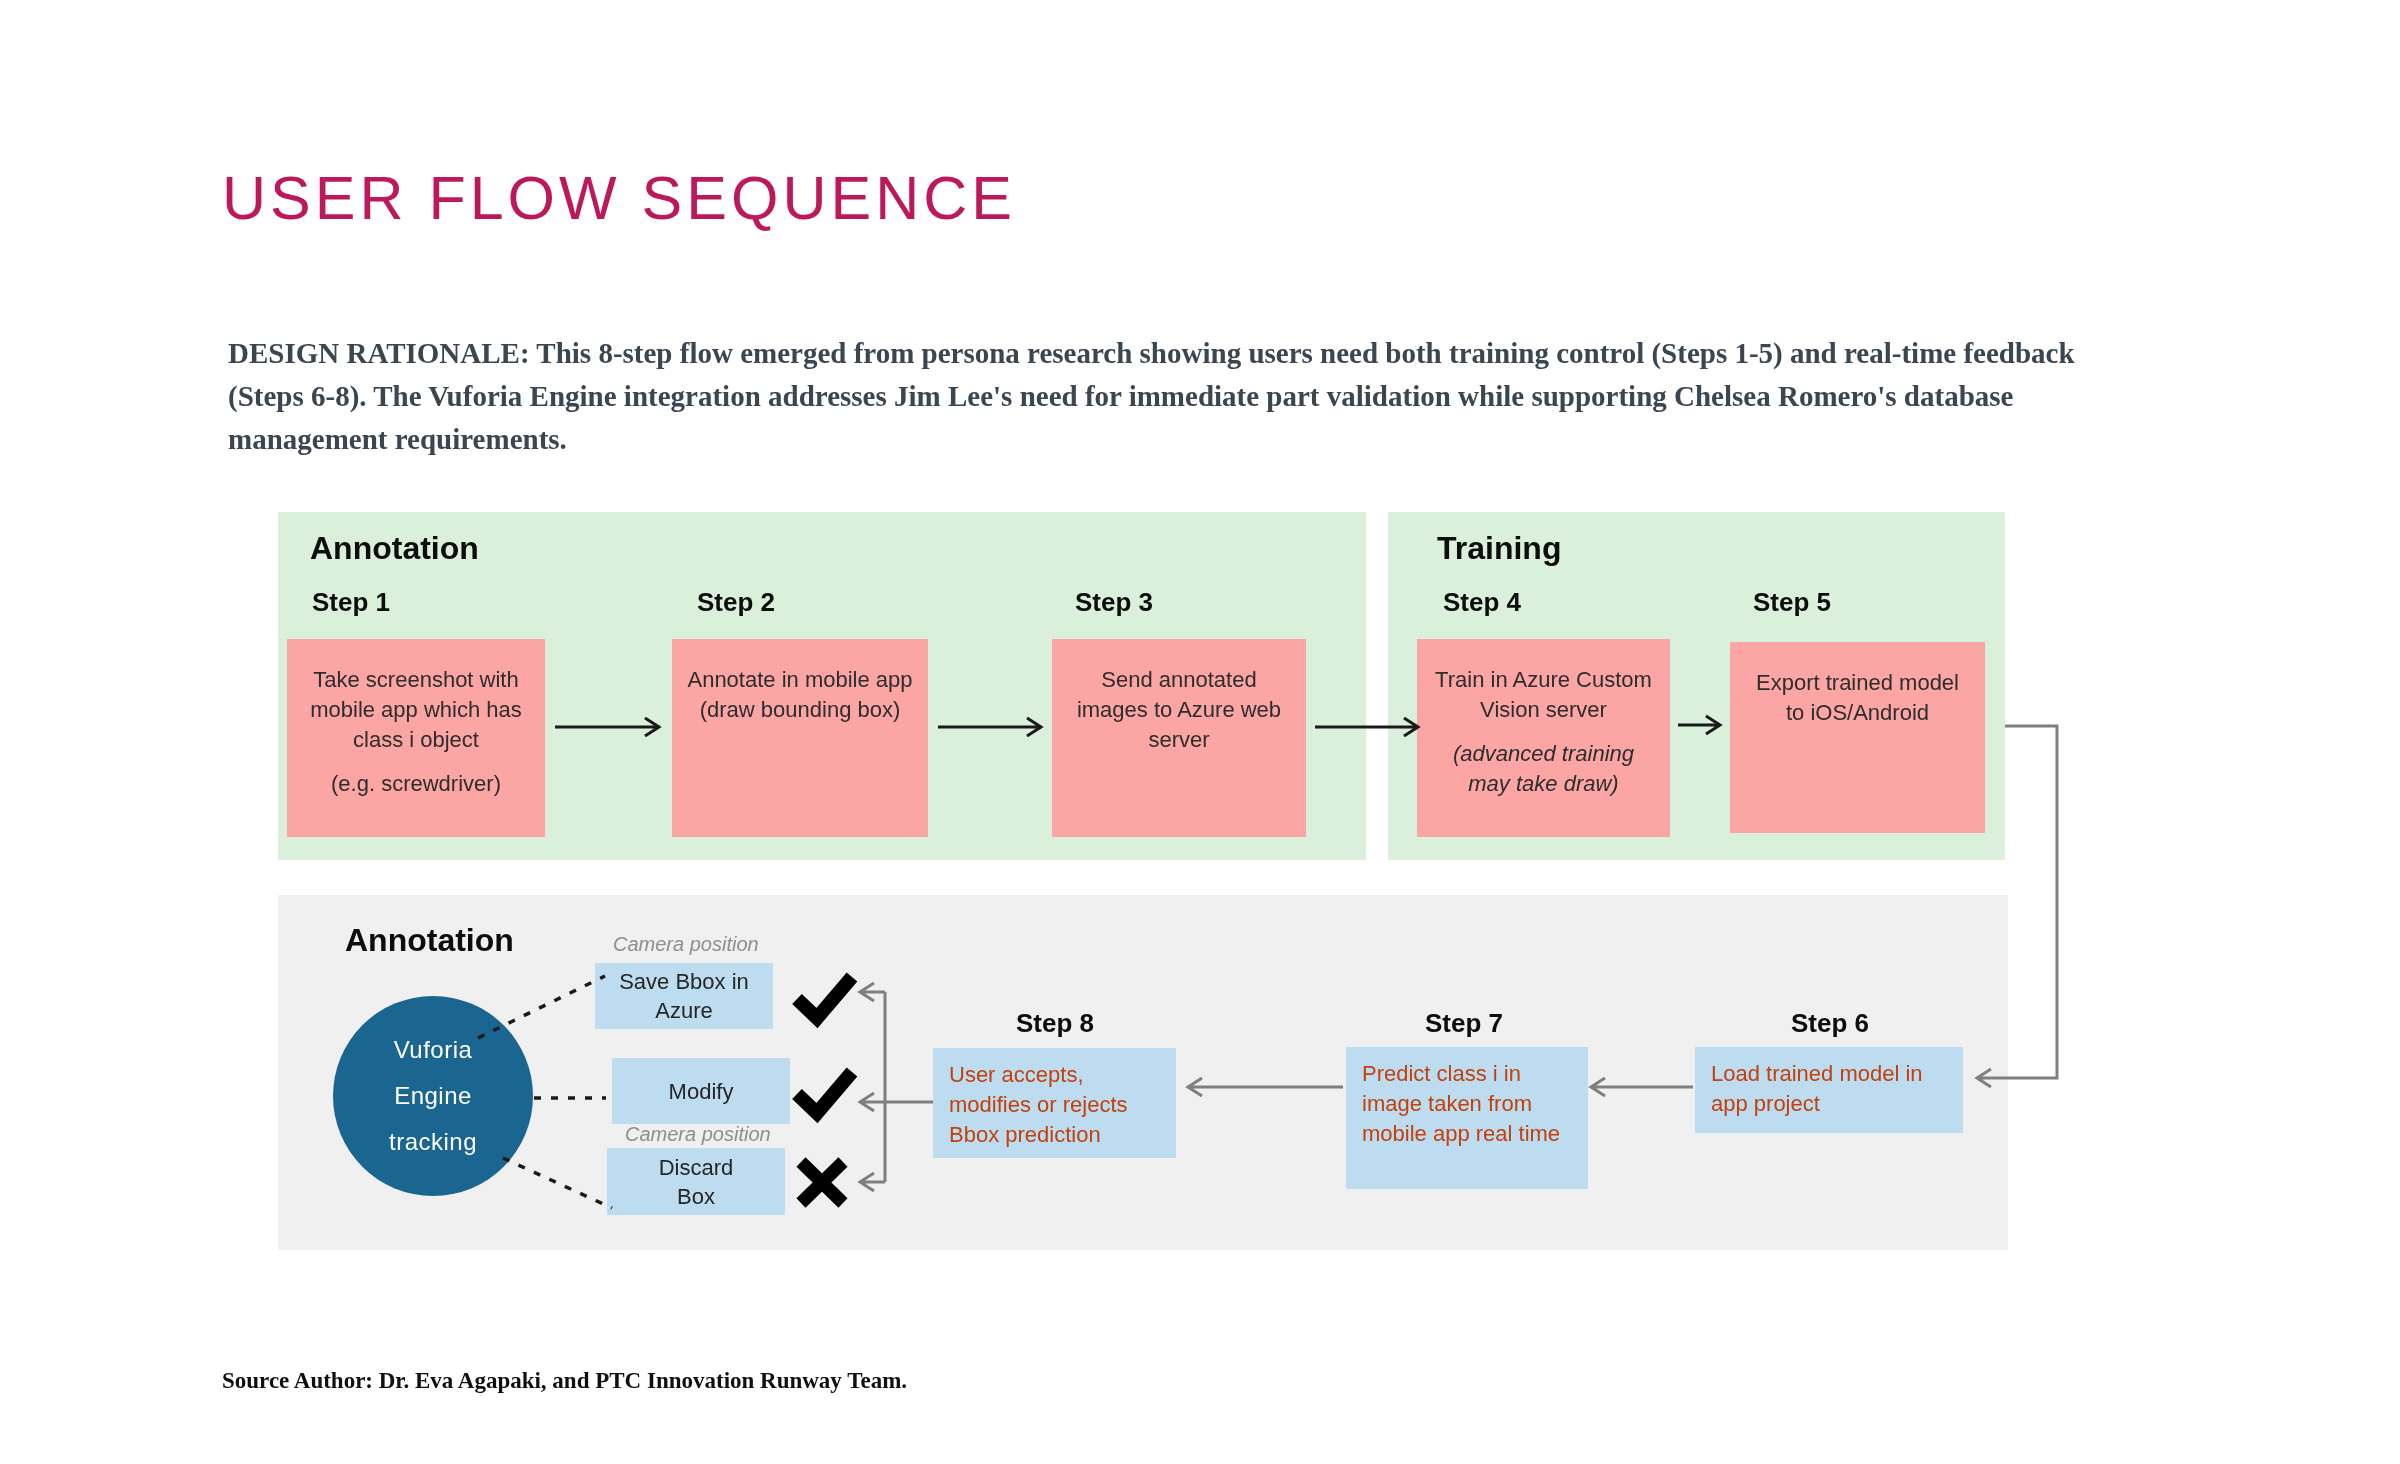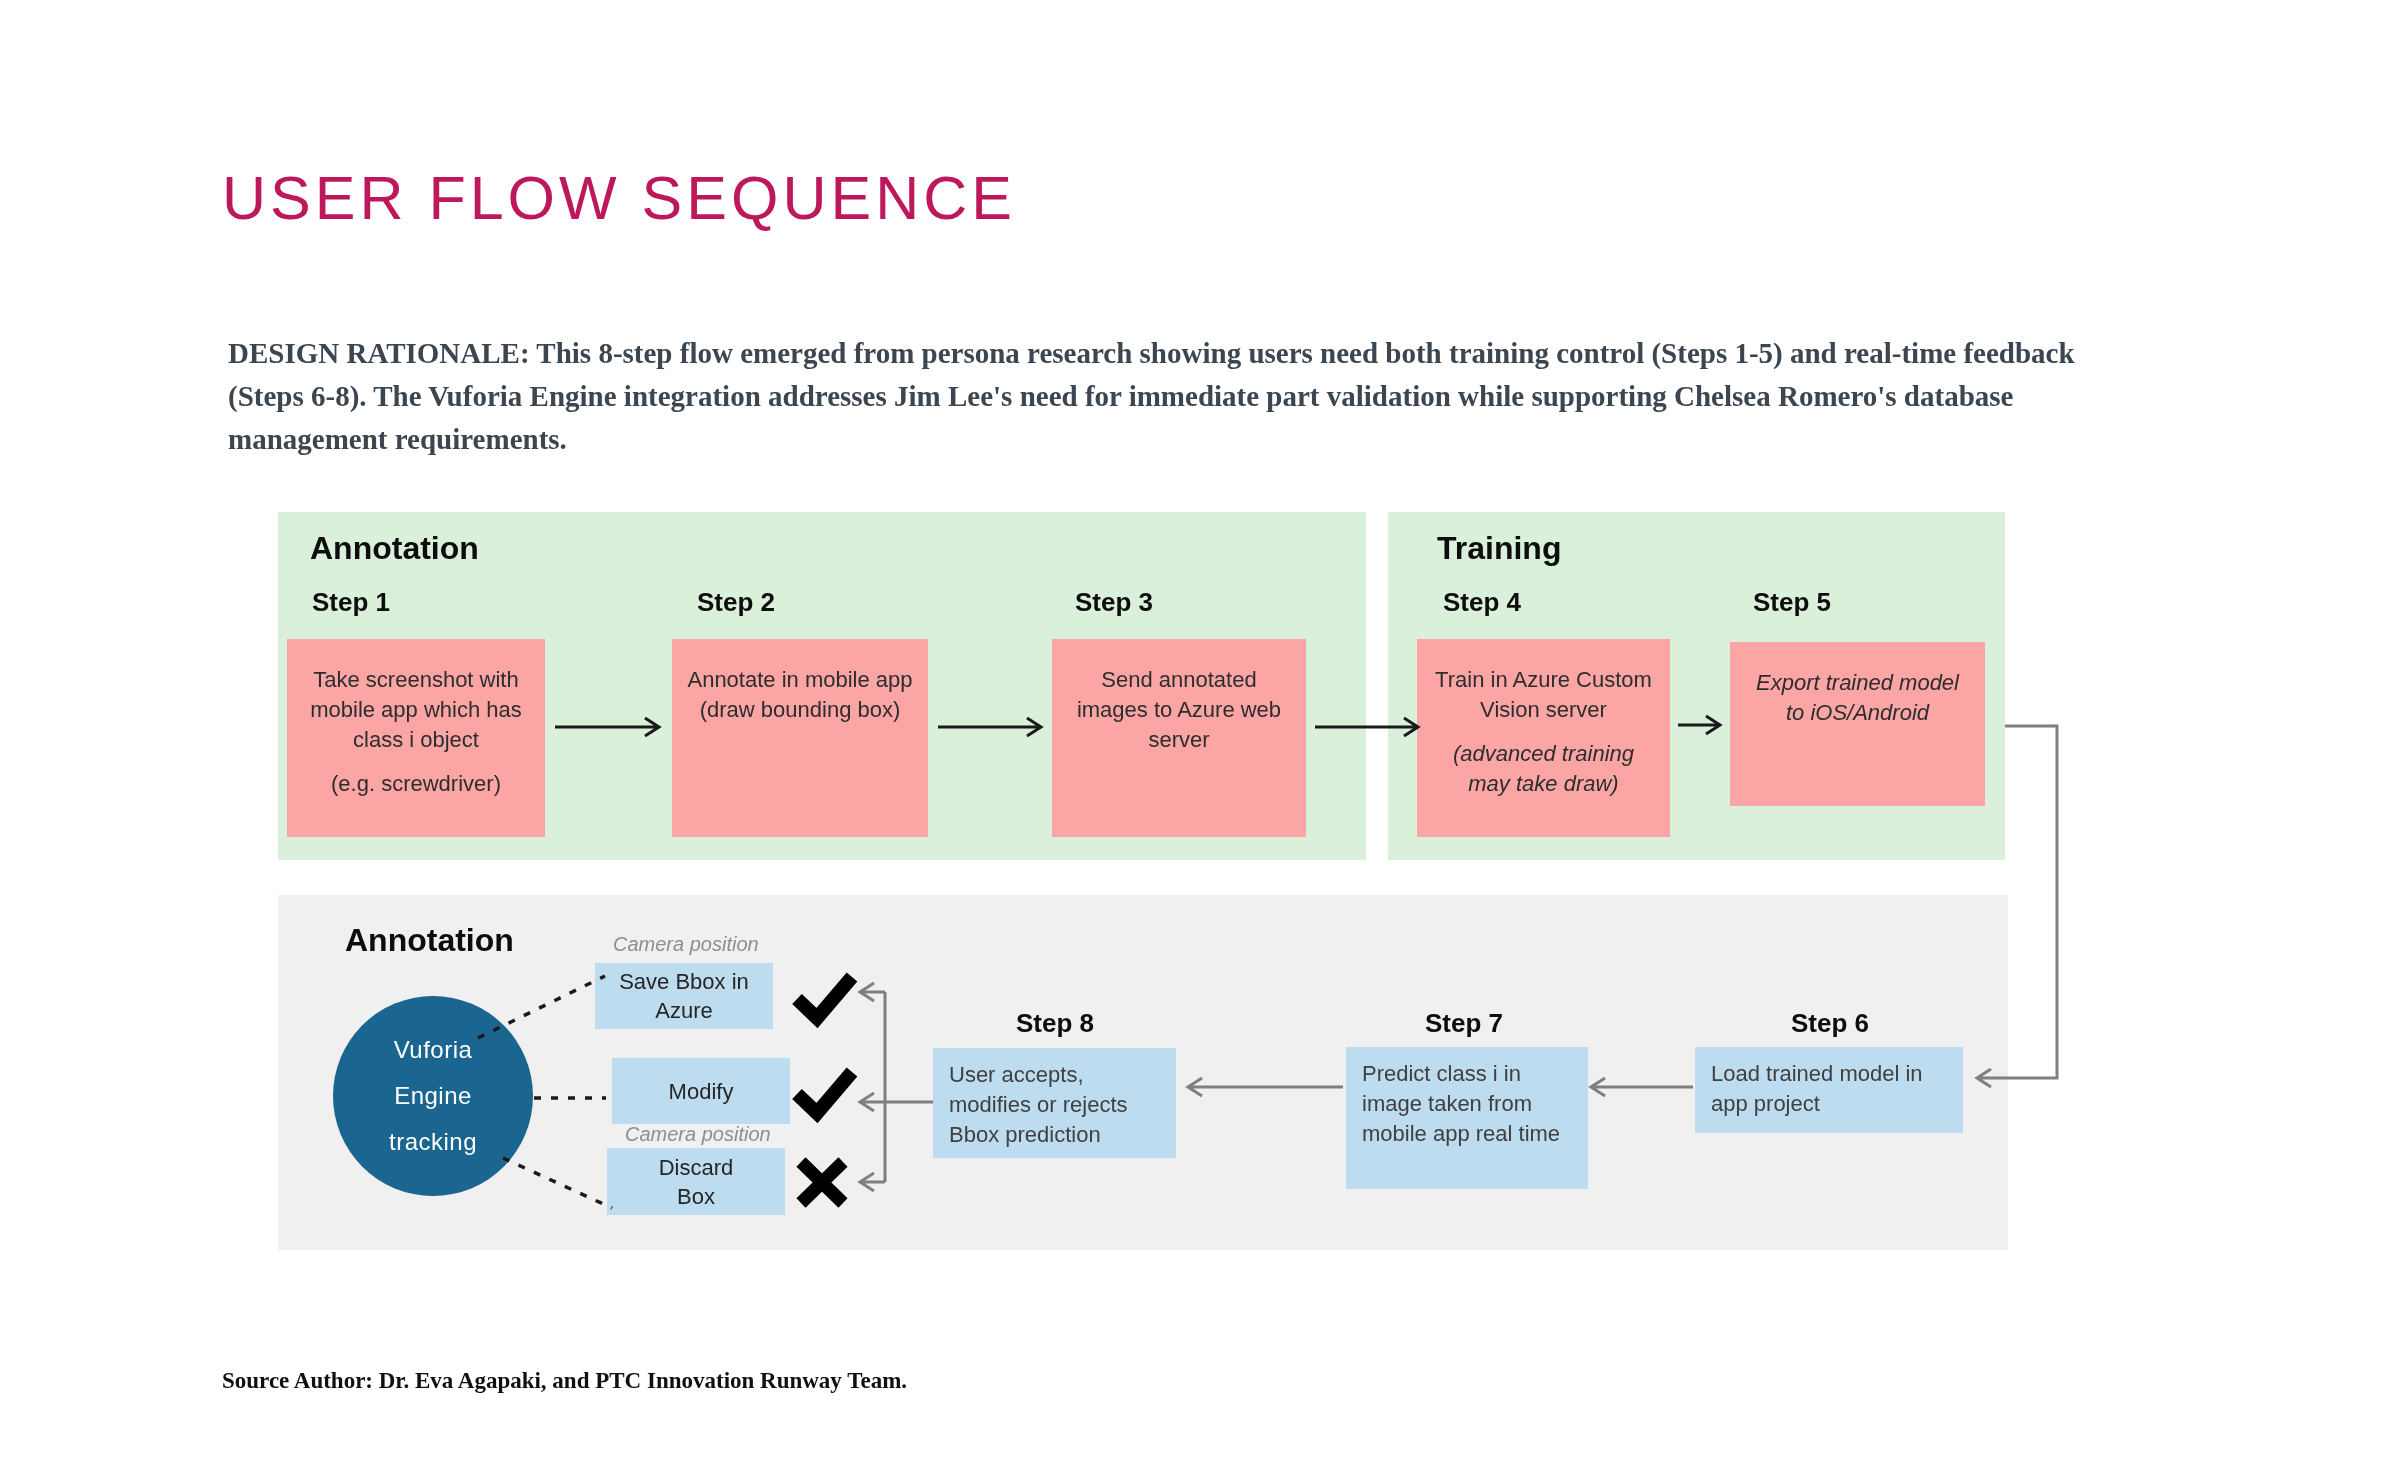--- a/index.html
+++ b/index.html
@@ -18,21 +18,21 @@
   .panel-gray{background:#f0f0f1;}
   .panel-header{font-size:32px;font-weight:700;color:#0d0d0d;}
   .step-label{font-size:26px;font-weight:600;color:#0d0d0d;}
   .card{background:#fca5a5;margin-top:12px;}
   .card-text{font-size:22px;line-height:30px;color:#2d2d2d;text-align:center;padding:26px 14px 0 14px;}
   .card-note{margin-top:14px;}
   .italic{font-style:italic;}
   .card-blue{background:#bedcef;}
   .blue-center{display:flex;align-items:center;justify-content:center;text-align:center;
                font-size:22px;line-height:29px;color:#262626;}
-  .blue-left{font-size:22px;line-height:30px;color:#404040;padding:12px 12px 0 16px;}
+  .blue-left{font-size:22px;line-height:30px;color:#c2410c;padding:12px 12px 0 16px;}
   .camera-label{font-style:italic;font-size:20px;color:#8e8e8e;}
   .circle{left:333px;top:996px;width:200px;height:200px;border-radius:50%;background:#1b6591;
           display:flex;flex-direction:column;align-items:center;justify-content:center;}
   .circle span{color:#ffffff;font-size:24px;line-height:46px;letter-spacing:0.5px;}
   svg.overlay{position:absolute;left:0;top:0;pointer-events:none;}
 </style>
 </head>
 <body>
 
 <div id="canvas">
@@ -67,21 +67,21 @@
 
     <div class="abs step-label" style="left:55px;top:75px;">Step 4</div>
     <div class="abs card" style="left:29px;top:115px;width:253px;height:198px;">
       <div class="card-text">
         <div>Train in Azure Custom Vision server</div>
         <div class="card-note italic">(advanced training may take draw)</div>
       </div>
     </div>
 
     <div class="abs step-label" style="left:365px;top:75px;">Step 5</div>
-    <div class="abs card" style="left:342px;top:118px;width:255px;height:164px;font-style:italic;">
+    <div class="abs card" style="left:342px;top:118px;width:255px;height:191px;">
       <div class="card-text">Export trained model to iOS/Android</div>
     </div>
   </div>
 
   <div class="abs panel-gray" style="left:278px;top:895px;width:1730px;height:355px;">
     <div class="abs panel-header" style="left:67px;top:27px;">Annotation</div>
   </div>
 
   <div class="abs circle">
     <span>Vuforia</span>

